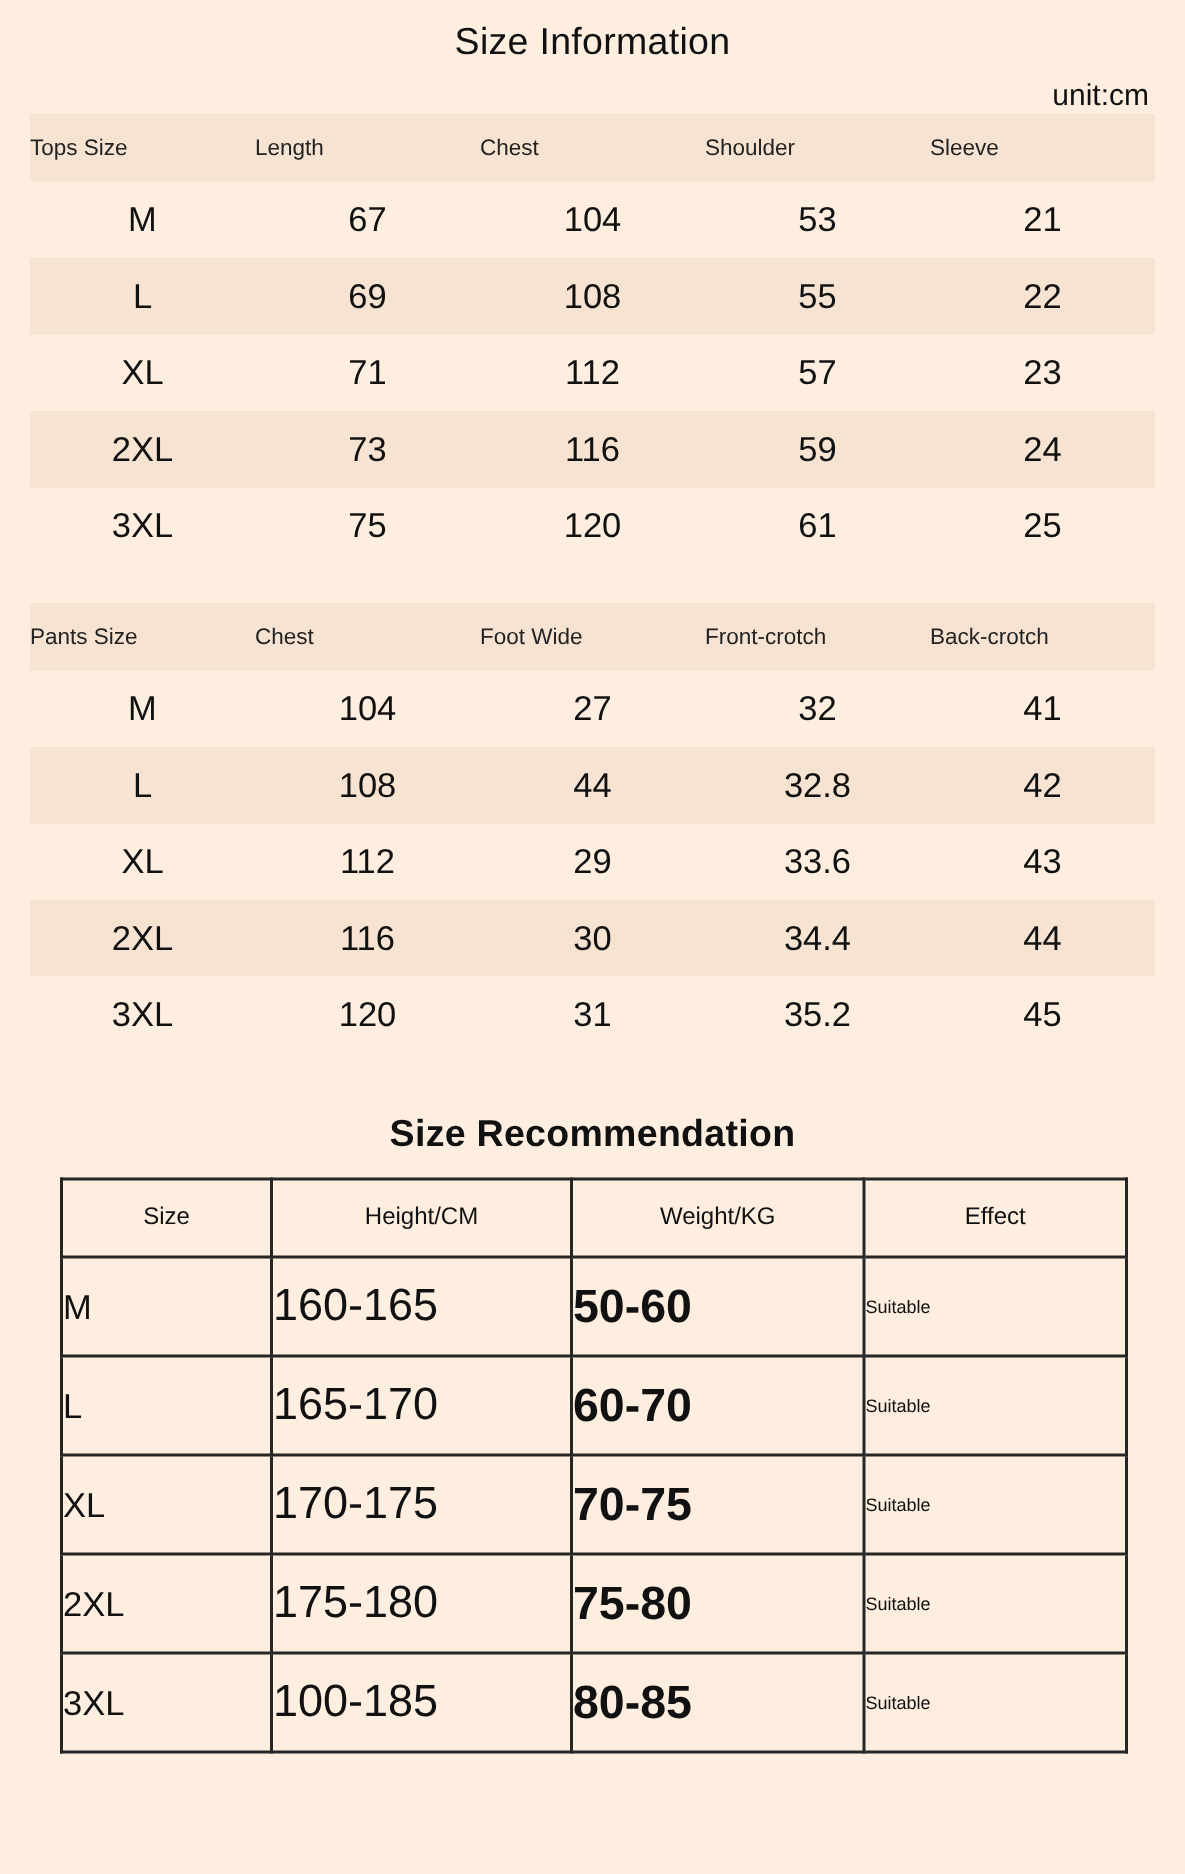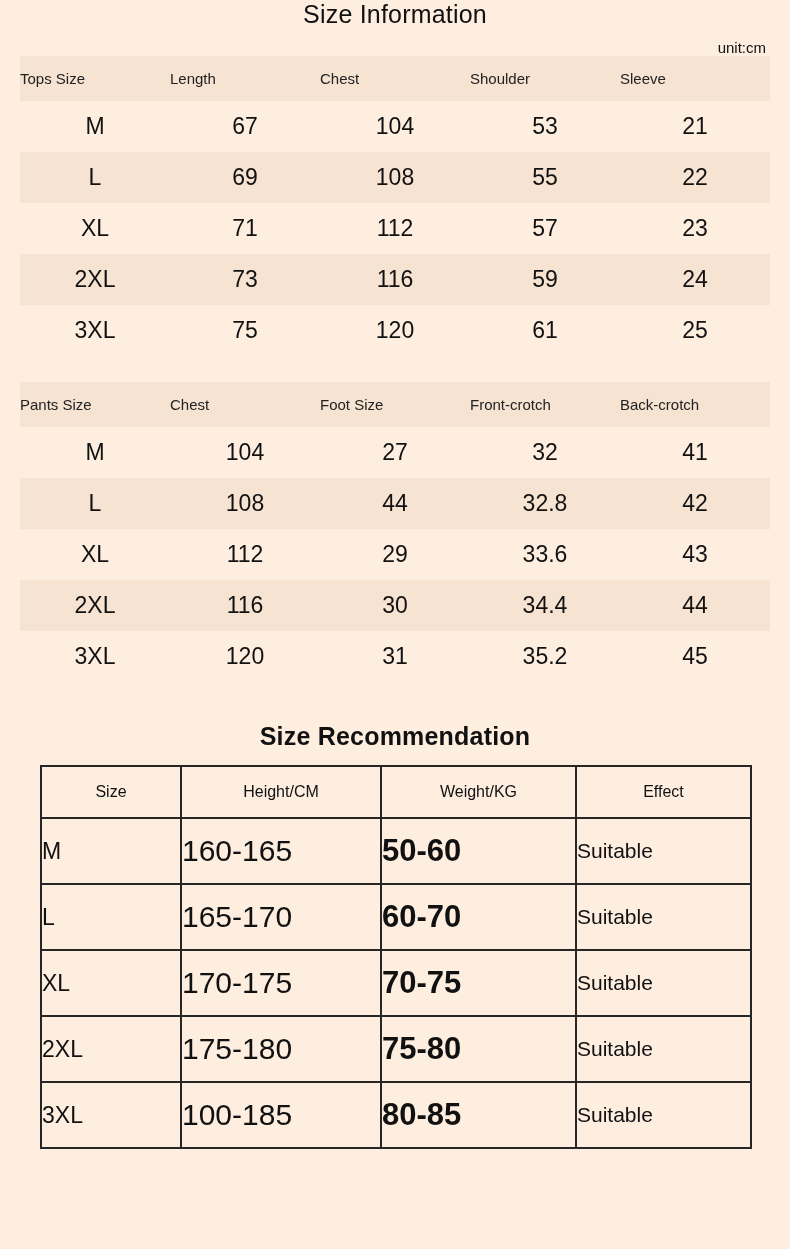--- a/index.html
+++ b/index.html
@@ -22,26 +22,26 @@
   }
 
   
   .title {
     text-align: center;
     font-size: 25px;
     color: #111;
     font-weight: 400;
     letter-spacing: 0.2px;
   }
-  #size-info-title { }
+  #size-info-title { padding-top: 14px; }
   #size-reco-title { padding-top: 6px; padding-bottom: 14px; font-weight: bold; }
 
   .unit {
     text-align: right;
-    font-size: 15px;
+    font-size: 20px;
     color: #111;
     padding-right: 24px;
     padding-top: 10px;
   }
 
   
   .striped-wrap {
     padding: 0 20px;
   }
   table.striped {
@@ -91,21 +91,21 @@
     padding: 16px 0;
     color: #111;
   }
   table.reco td {
     padding: 14px 0;
     color: #111;
   }
   td.c-size { font-size: 23px; }
   td.c-height { font-size: 30px; }
   td.c-weight { font-size: 31px; font-weight: 700; }
-  td.c-effect { font-size: 21px; }
+  td.c-effect { font-size: 12px; }
 
   .col-a { width: 140px; }
   .col-b { width: 200px; }
   .col-c { width: 195px; }
   .col-d { width: 175px; }
 </style>
 </head>
 <body>
 
 <div class="page">
@@ -180,21 +180,21 @@
         <col style="width:150px">
           <col style="width:150px">
           <col style="width:150px">
           <col style="width:150px">
           <col style="width:150px">
       </colgroup>
       <thead>
         <tr class="head">
           <th>Pants Size</th>
           <th>Chest</th>
-          <th>Foot Size</th>
+          <th>Foot Wide</th>
           <th>Front-crotch</th>
           <th>Back-crotch</th>
         </tr>
       </thead>
       <tbody>
         <tr>
           <td>M</td>
           <td>104</td>
           <td>27</td>
           <td>32</td>

